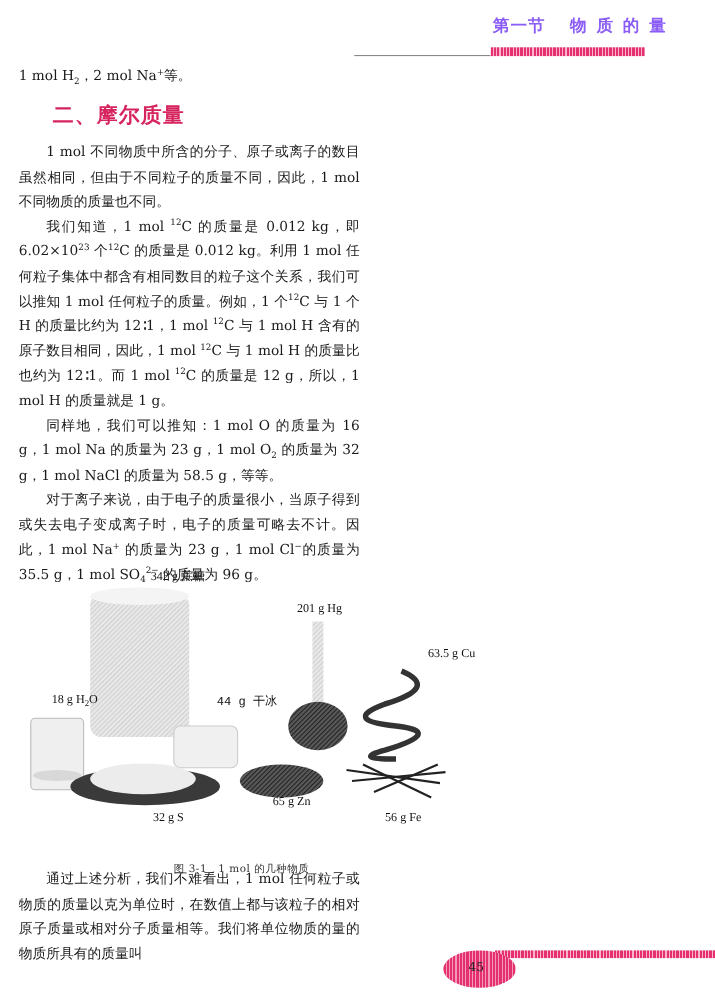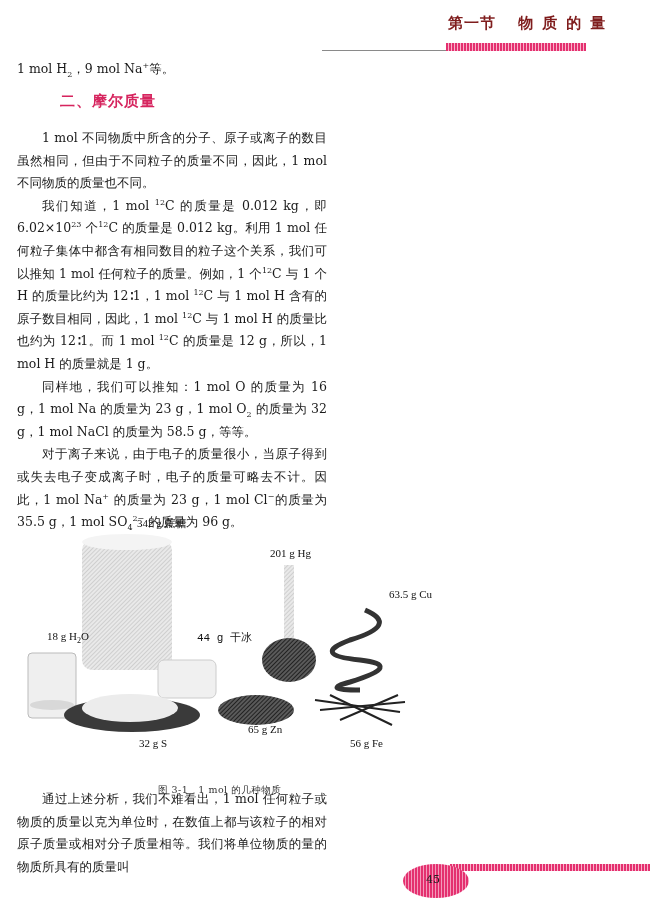--- a/index.html
+++ b/index.html
@@ -1,31 +1,31 @@
 <!DOCTYPE html>
 <html><head>
 <meta charset="utf-8">
 <style>
   html,body{margin:0;padding:0;}
   body{width:650px;height:910px;background:#ffffff;position:relative;overflow:hidden;
        font-family:"DejaVu Serif","Liberation Serif",serif;color:#1a1a1a;}
   .header-title{position:absolute;left:448px;top:14px;font-family:"DejaVu Sans","Liberation Sans",sans-serif;
-       font-weight:bold;font-size:15px;letter-spacing:1px;color:#7f1d1d;white-space:nowrap;}
+       font-weight:bold;font-size:15px;letter-spacing:1px;color:#8b5cf6;white-space:nowrap;}
   .header-title .sep{display:inline-block;width:16px;}
   .header-title .chars span{margin-right:8px;}
   .stripe-top{position:absolute;left:446px;top:43px;width:140px;height:8px;
        background:repeating-linear-gradient(90deg,#e4306f 0 2px,#f9b3cb 2px 3px);}
   .rule-top{position:absolute;left:322px;top:50px;width:124px;height:1px;background:#8a8a8a;}
 
   .body-text{position:absolute;left:17px;width:310px;font-size:12.5px;line-height:22.6px;
        text-align:justify;text-align-last:auto;}
   .p{margin:0;}
   .indent{text-indent:25px;}
   .section-heading{position:absolute;left:48px;top:92px;font-family:"DejaVu Sans","Liberation Sans",sans-serif;
-       font-weight:bold;font-size:15px;color:#d6245e;letter-spacing:1px;margin-left:12px;}
+       font-weight:bold;font-size:19px;color:#d6245e;letter-spacing:1px;}
 
   .figure{position:absolute;left:20px;top:510px;width:420px;height:245px;}
   .fig-label{position:absolute;font-family:"Liberation Serif","DejaVu Serif",serif;font-size:11px;color:#111;white-space:nowrap;}
   .caption{position:absolute;left:158px;top:784px;font-size:9.5px;color:#333;letter-spacing:.5px;white-space:nowrap;}
 
   .footer-stripe{position:absolute;left:450px;top:864px;width:200px;height:7px;
        background:repeating-linear-gradient(90deg,#e4306f 0 2px,#f9b3cb 2px 3px);}
   .page-oval{position:absolute;left:403px;top:864px;width:66px;height:34px;border-radius:50%;
        background:repeating-linear-gradient(90deg,#e4306f 0 2px,#f39abb 2px 3px);}
   .page-num{position:absolute;left:426px;top:873px;font-size:11px;color:#222;}
@@ -37,21 +37,21 @@
 <div class="header-title">
   <span>第一节</span><span class="sep"></span>
   <span class="chars">
     <span>物</span><span>质</span><span>的</span><span>量</span>
   </span>
 </div>
 <div class="rule-top"></div>
 <div class="stripe-top"></div>
 
 <div class="body-text" style="top:58px;">
-  <p class="p"><span>1 mol H</span><sub>2</sub><span>，9 mol Na</span><sup>+</sup><span>等。</span></p>
+  <p class="p"><span>1 mol H</span><sub>2</sub><span>，2 mol Na</span><sup>+</sup><span>等。</span></p>
 </div>
 
 <div class="section-heading">二、摩尔质量</div>
 
 <div class="body-text" style="top:127px;">
   <p class="p indent">1 mol 不同物质中所含的分子、原子或离子的数目虽然相同，但由于不同粒子的质量不同，因此，1 mol 不同物质的质量也不同。</p>
   <p class="p indent"><span>我们知道，1 mol </span><sup>12</sup><span>C 的质量是 0.012 kg，即 6.02×10</span><sup>23</sup><span> 个</span><sup>12</sup><span>C 的质量是 0.012 kg。利用 1 mol 任何粒子集体中都含有相同数目的粒子这个关系，我们可以推知 1 mol 任何粒子的质量。例如，1 个</span><sup>12</sup><span>C 与 1 个 H 的质量比约为 12∶1，1 mol </span><sup>12</sup><span>C 与 1 mol H 含有的原子数目相同，因此，1 mol </span><sup>12</sup><span>C 与 1 mol H 的质量比也约为 12∶1。而 1 mol </span><sup>12</sup><span>C 的质量是 12 g，所以，1 mol H 的质量就是 1 g。</span></p>
   <p class="p indent"><span>同样地，我们可以推知：1 mol O 的质量为 16 g，1 mol Na 的质量为 23 g，1 mol O</span><sub>2</sub><span> 的质量为 32 g，1 mol NaCl 的质量为 58.5 g，等等。</span></p>
   <p class="p indent"><span>对于离子来说，由于电子的质量很小，当原子得到或失去电子变成离子时，电子的质量可略去不计。因此，1 mol Na</span><sup>+</sup><span> 的质量为 23 g，1 mol Cl</span><sup>−</sup><span>的质量为 35.5 g，1 mol SO</span><sub>4</sub><sup>2−</sup><span> 的质量为 96 g。</span></p>
 </div>

